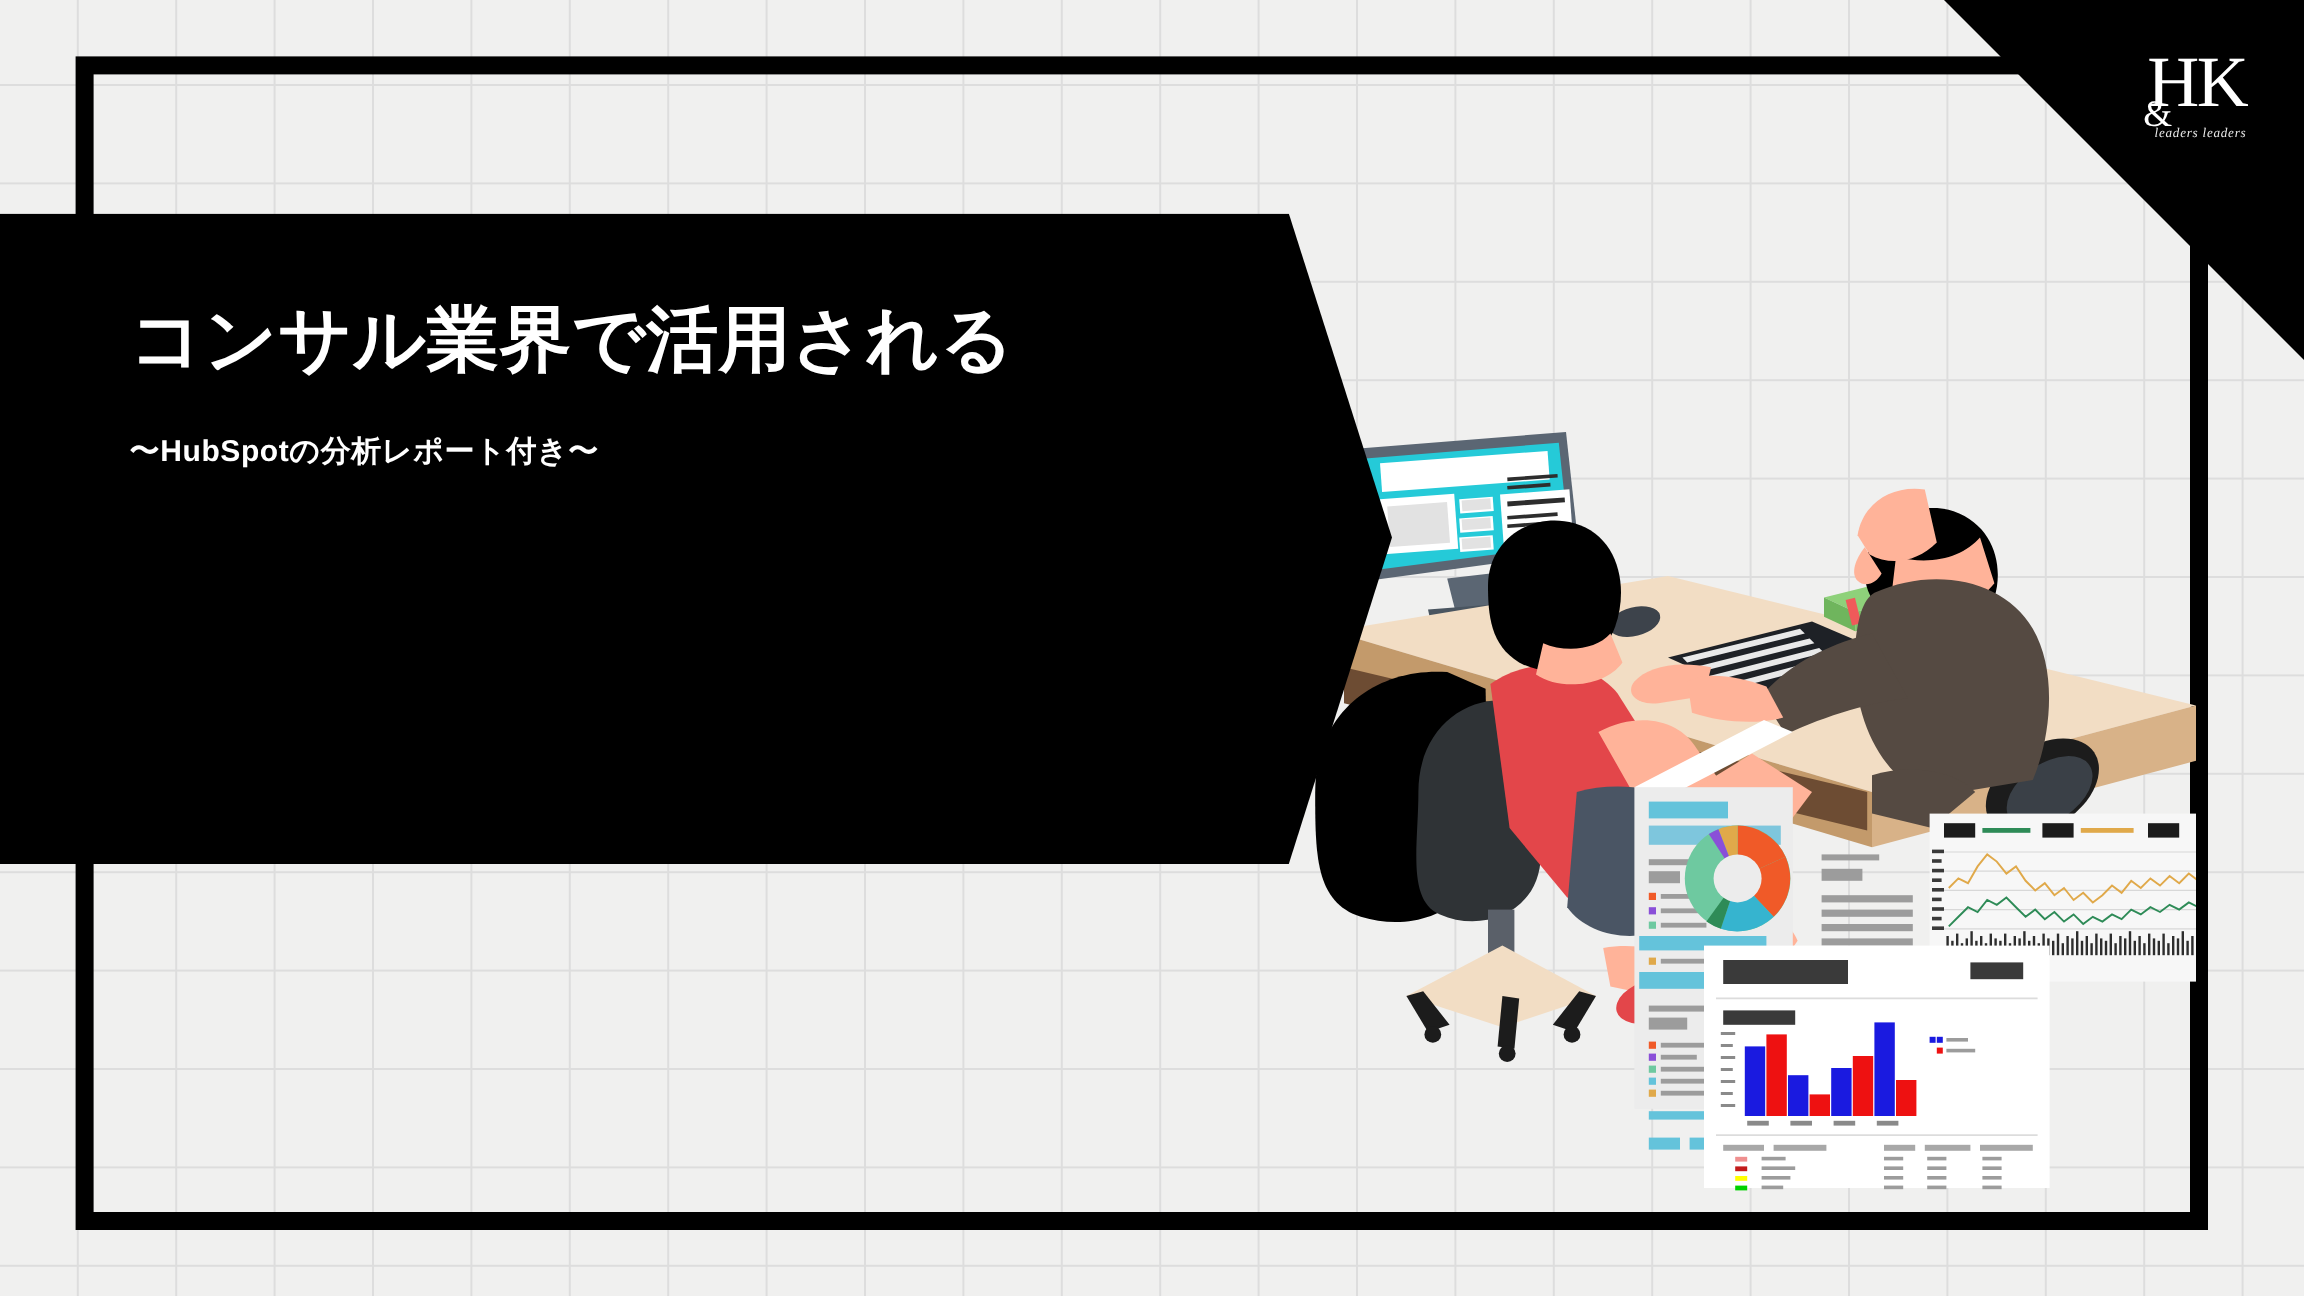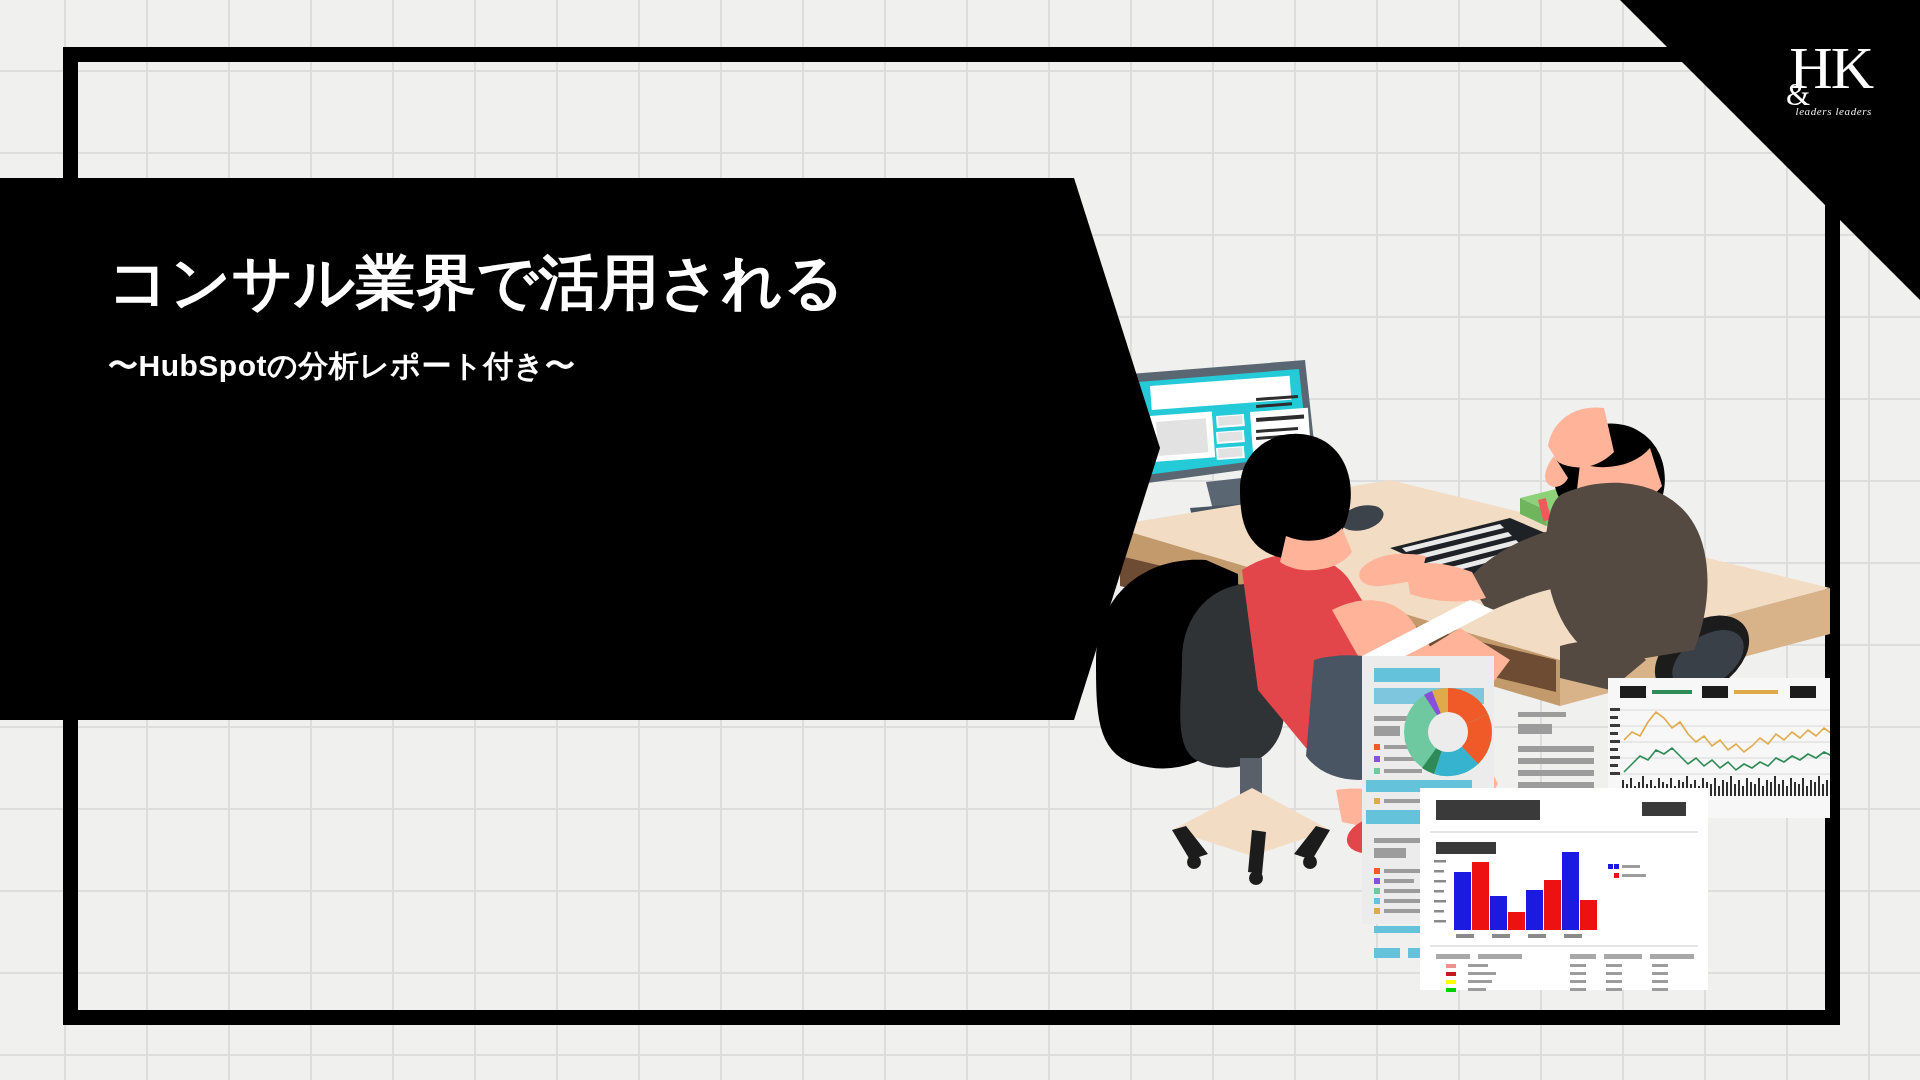--- a/index.html
+++ b/index.html
@@ -56,23 +56,23 @@
     color:#ffffff;
     font-weight:700;
     font-size:60px;
     line-height:1.30;
     letter-spacing:0.5px;
     white-space:nowrap;
   }
   .subtitle{
     color:#ffffff;
     font-weight:700;
-    font-size:30px;
+    font-size:25px;
     line-height:1.3;
-    margin-top:24px;
+    margin-top:38px;
     letter-spacing:0.5px;
     white-space:nowrap;
   }
 
   
   .logo{
     position:absolute;
     right:48px; top:38px;
     width:120px; height:92px;
     color:#fff;

